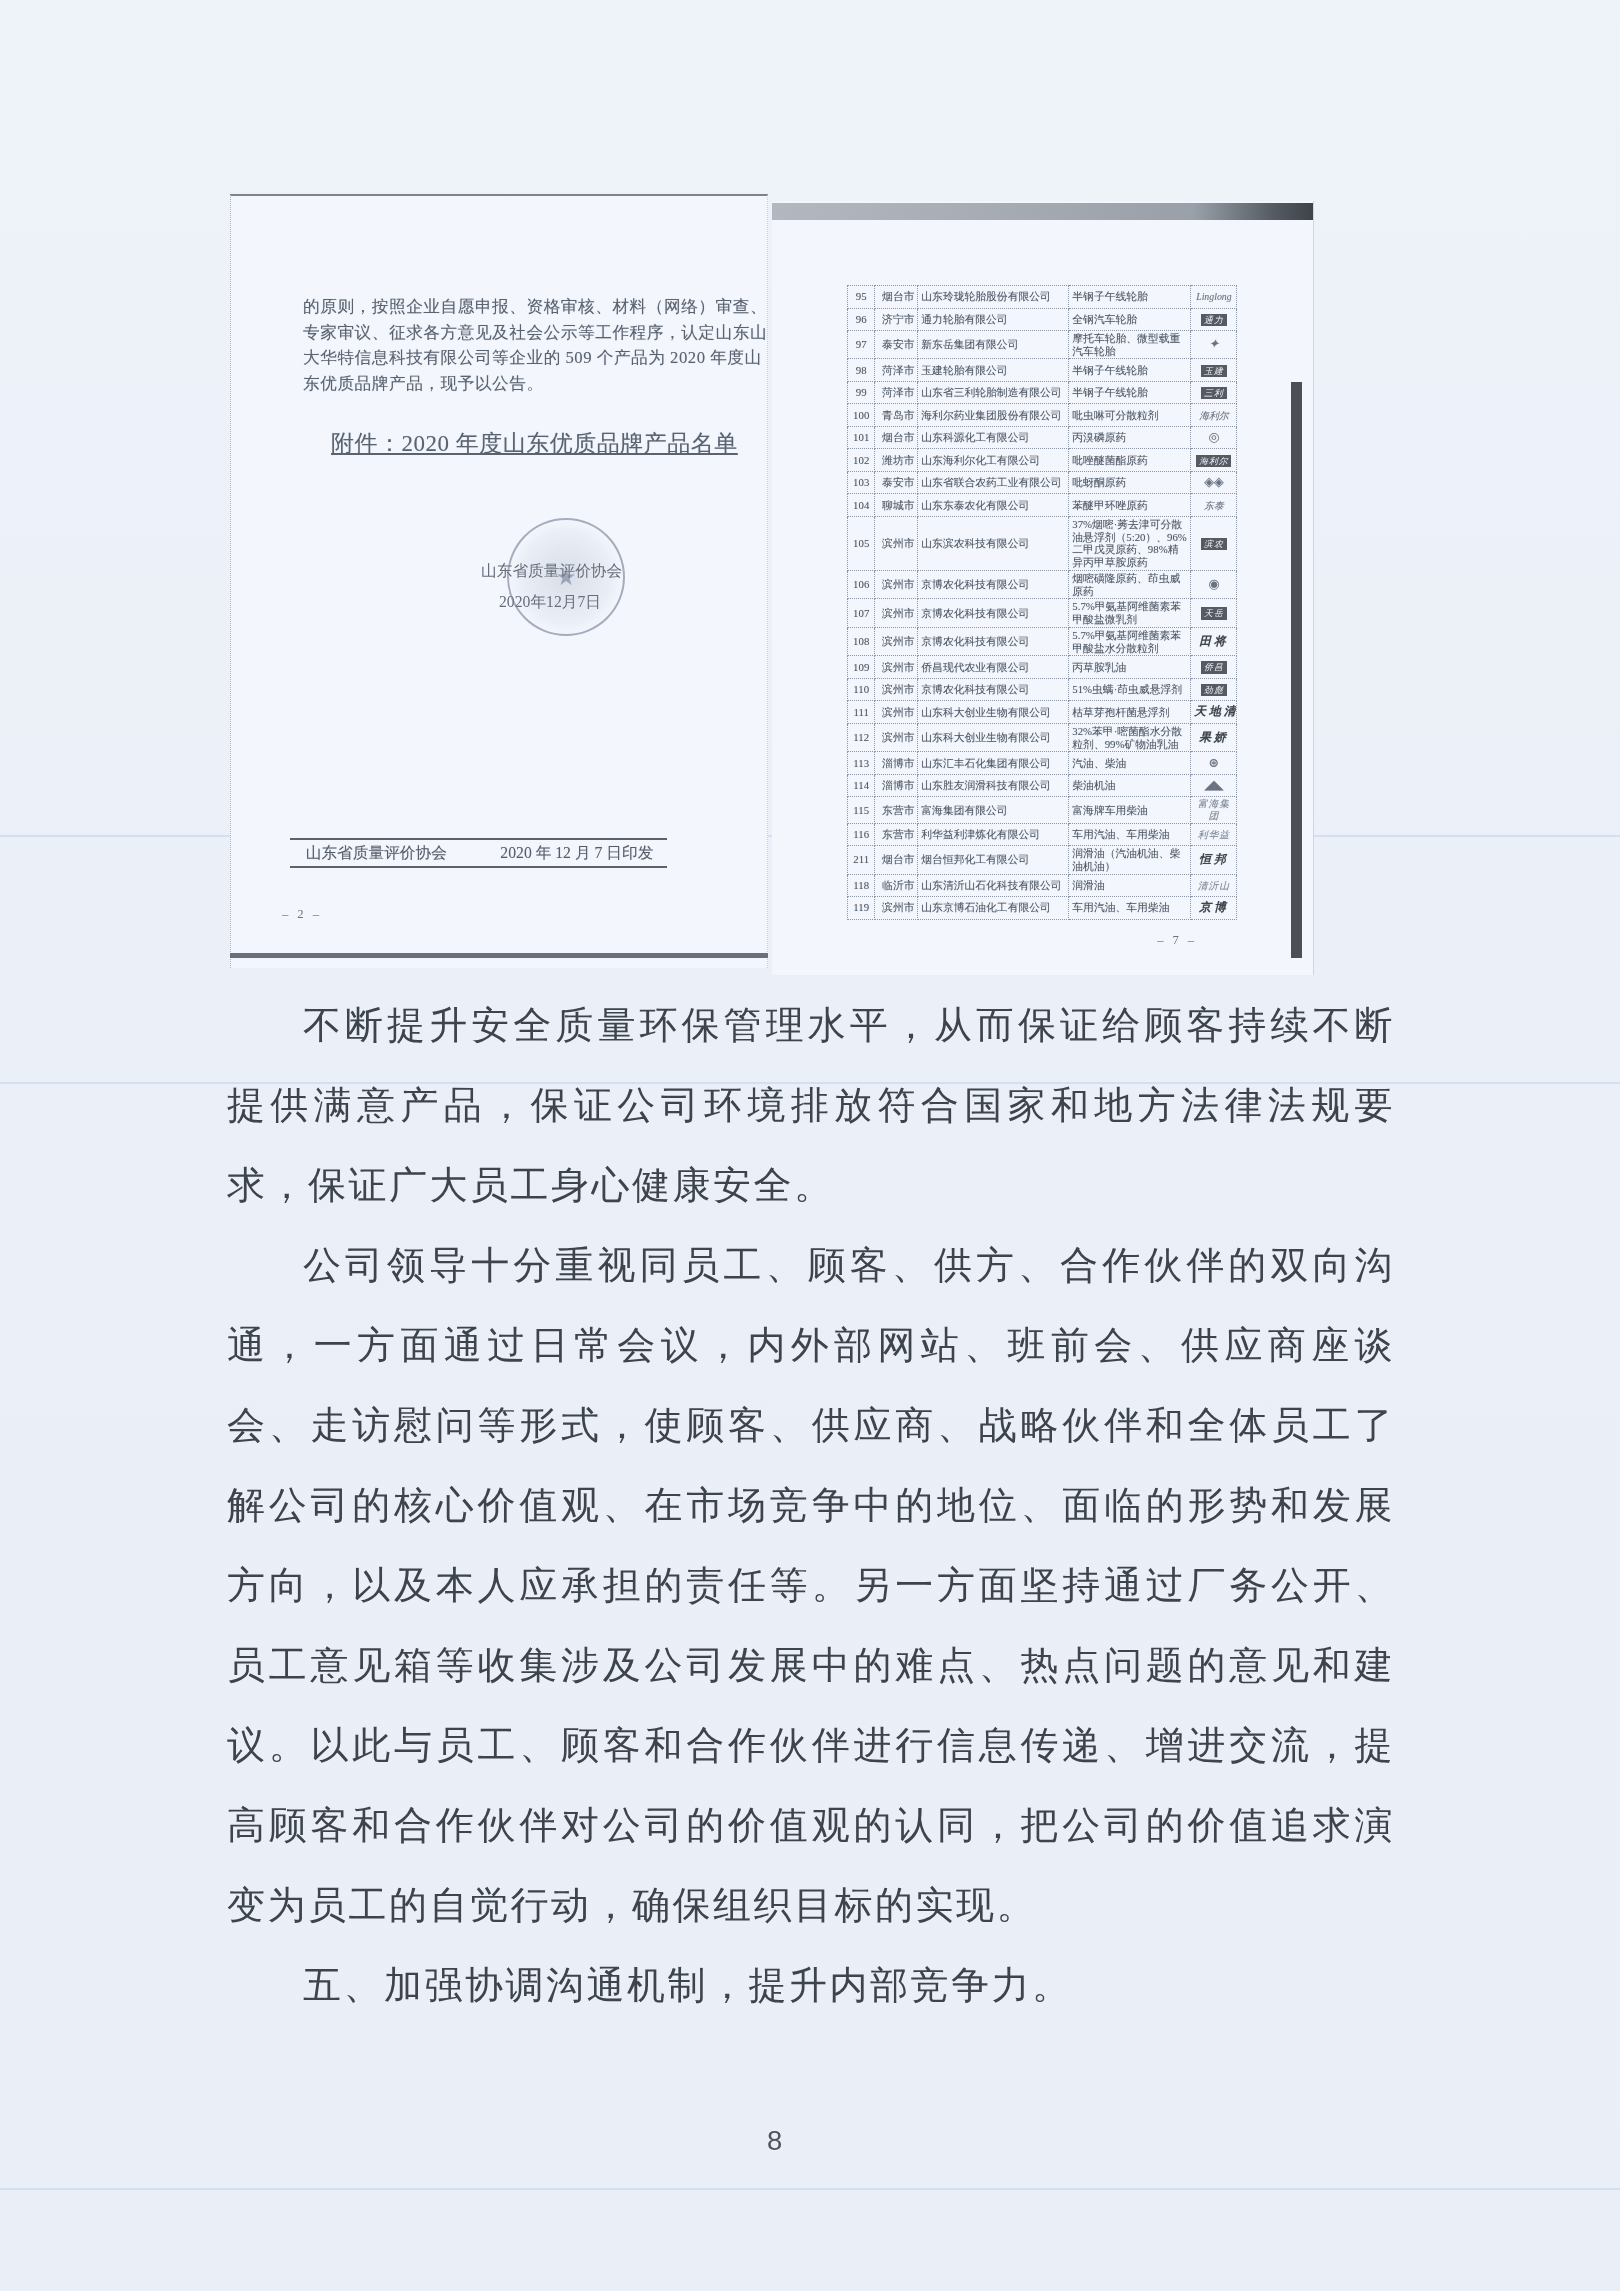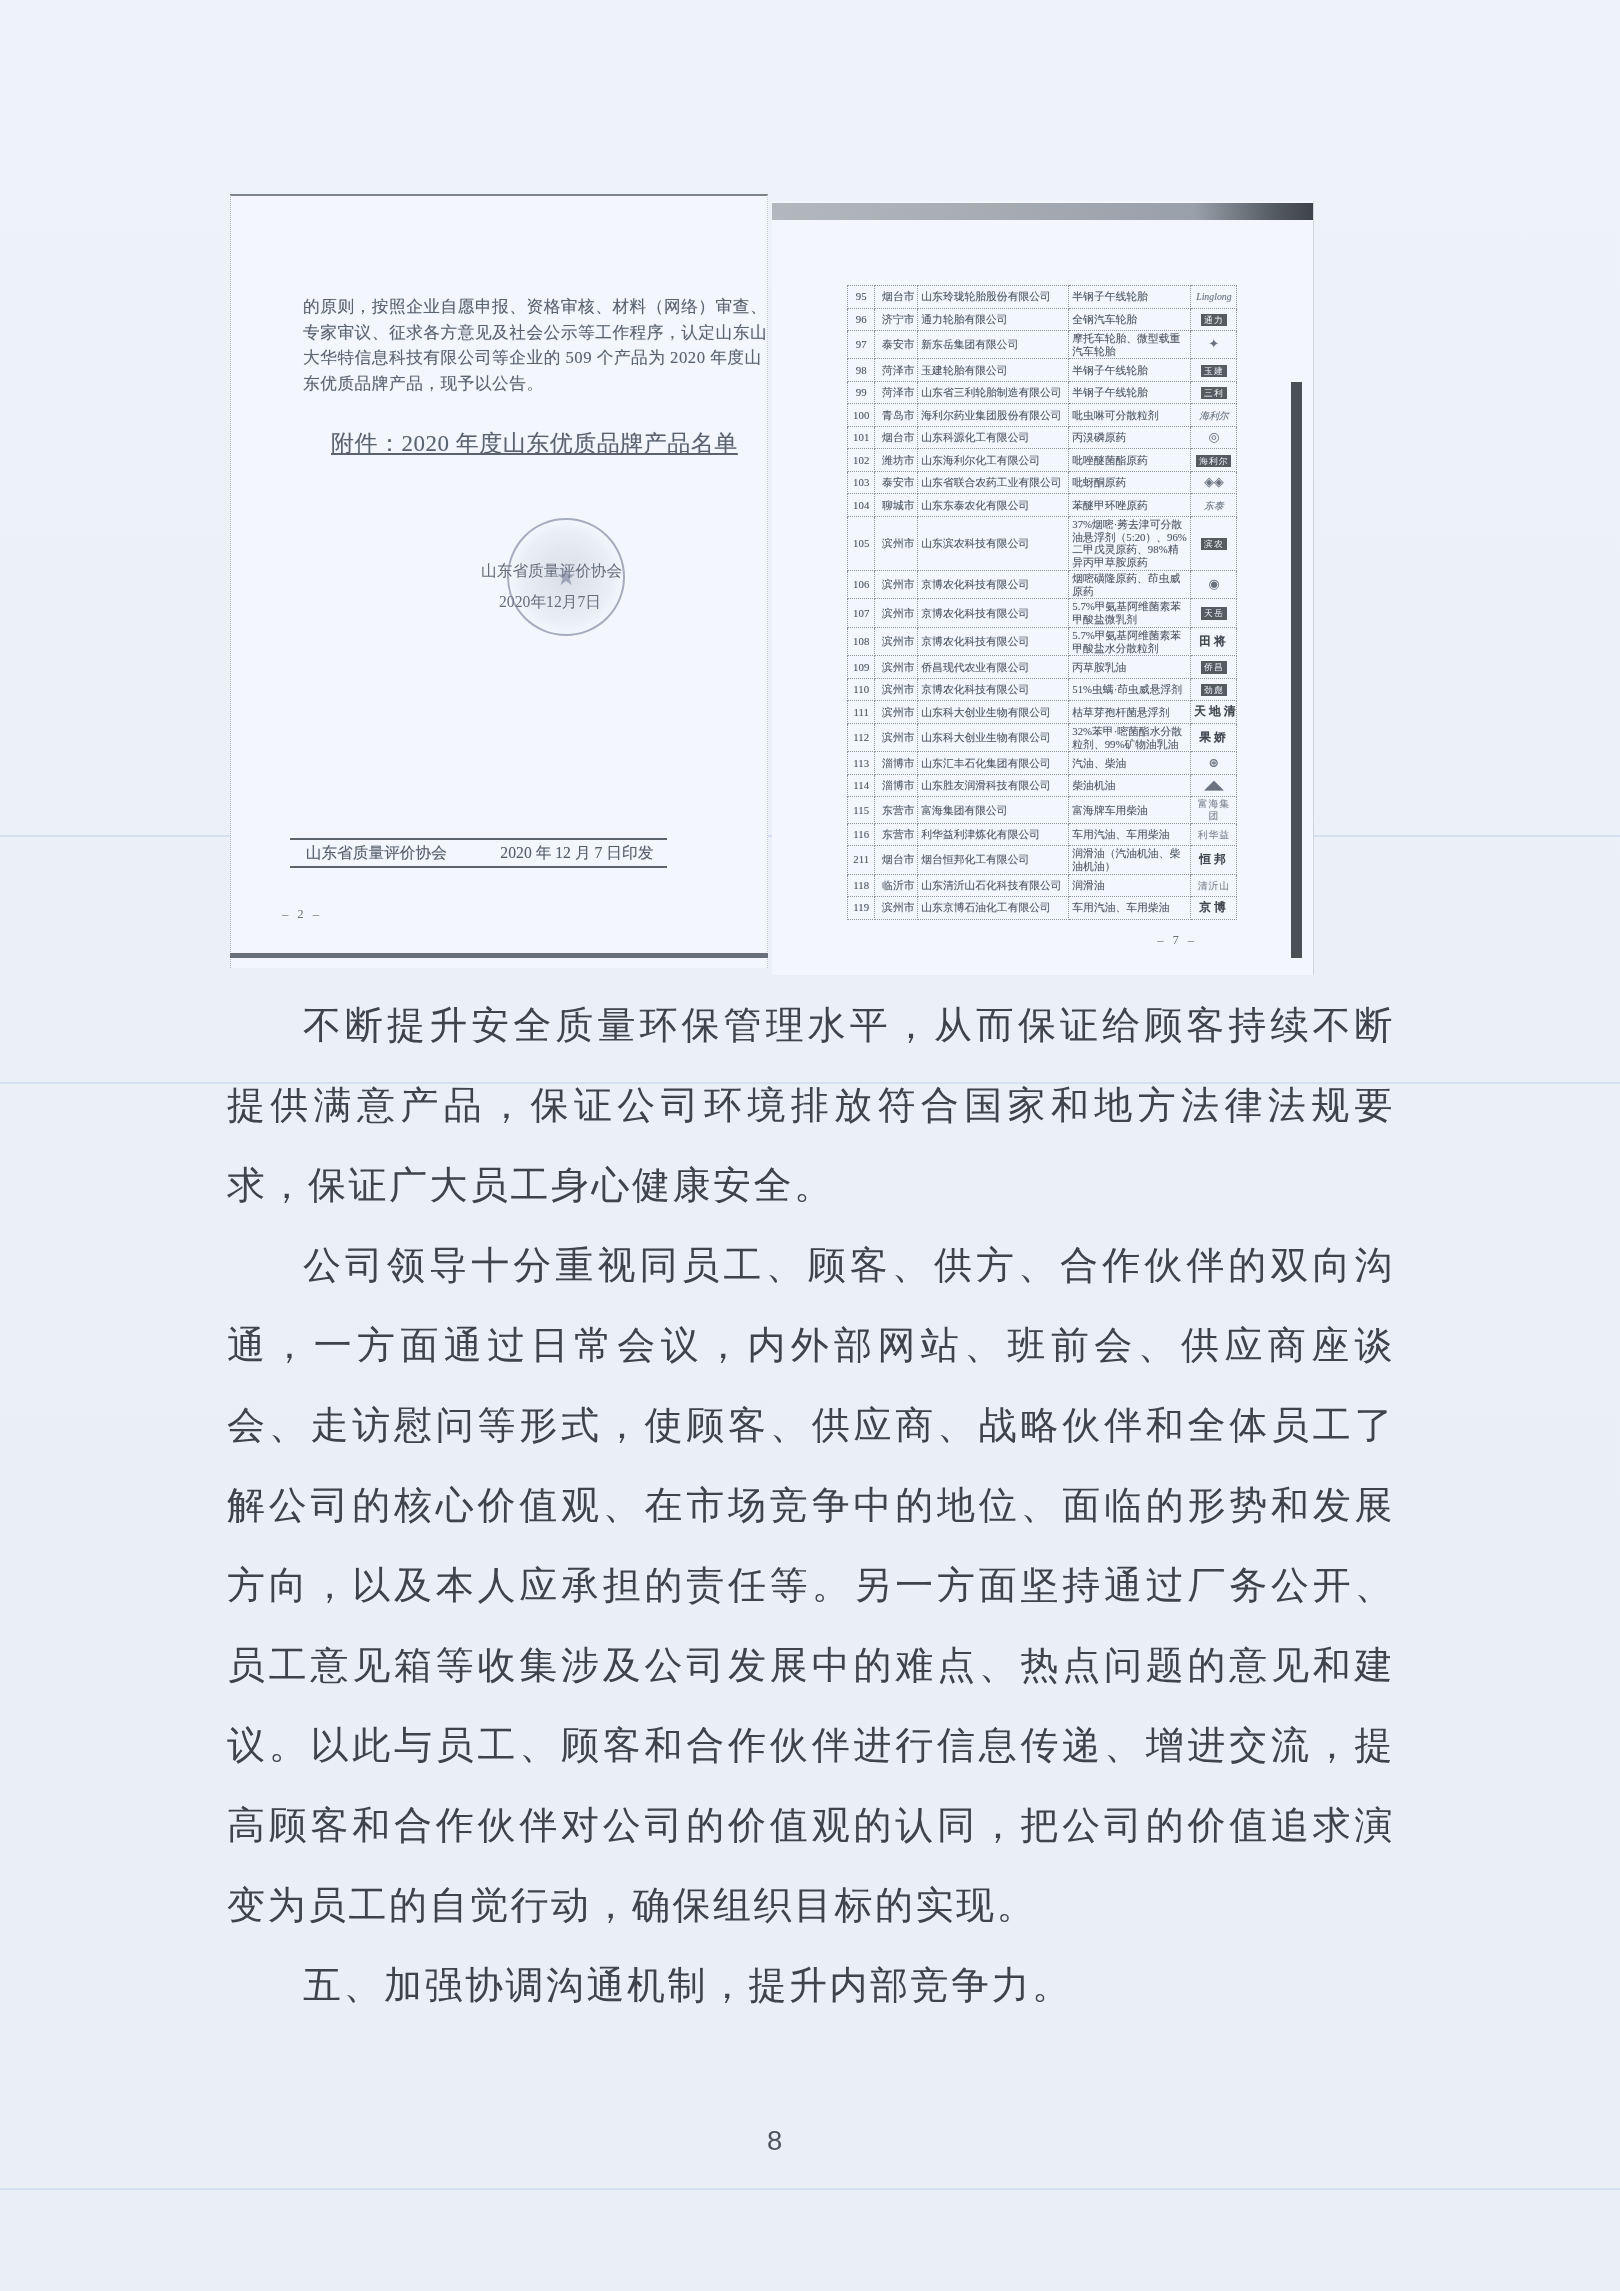--- a/index.html
+++ b/index.html
@@ -62,22 +62,22 @@
     border:1px dotted #8c95a3;color:#4e5662;font-size:10.8px;line-height:1.18;
     padding:1px 2.9px;vertical-align:middle;overflow:hidden;
     text-shadow:0 0 1px rgba(90,100,125,.35);
   }
   .ptable tr{height:22.5px;}
   .c-no{text-align:center;font-size:9.8px;}
   .c-city{text-align:right;}
   .c-company{text-align:left;}
   .c-product{text-align:left;font-size:9.8px;}
   .c-logo{text-align:center;}
-  .logo{display:inline-block;}
-  .logo-script{font-style:italic;color:#6d7582;font-size:9.8px;}
+  .logo{display:inline-block;font-style:italic;}
+  .logo-script{color:#6d7582;font-size:9.8px;}
   .logo-dark{background:#565b63;color:#eef1f6;font-size:8.8px;padding:1px 2.9px;letter-spacing:1px;}
   .logo-text{font-weight:bold;color:#3f454d;font-size:11.8px;letter-spacing:2.9px;white-space:nowrap;}
   .logo-light{color:#828a96;font-size:9.8px;letter-spacing:1px;}
   .logo-emblem{color:#6a7280;font-size:12.7px;}
 
   
   .main-text{
     position:absolute;left:227px;top:985px;width:1168px;
     font-size:38px;color:#3e444c;letter-spacing:2.5px;
     text-align:justify;text-justify:inter-character;

